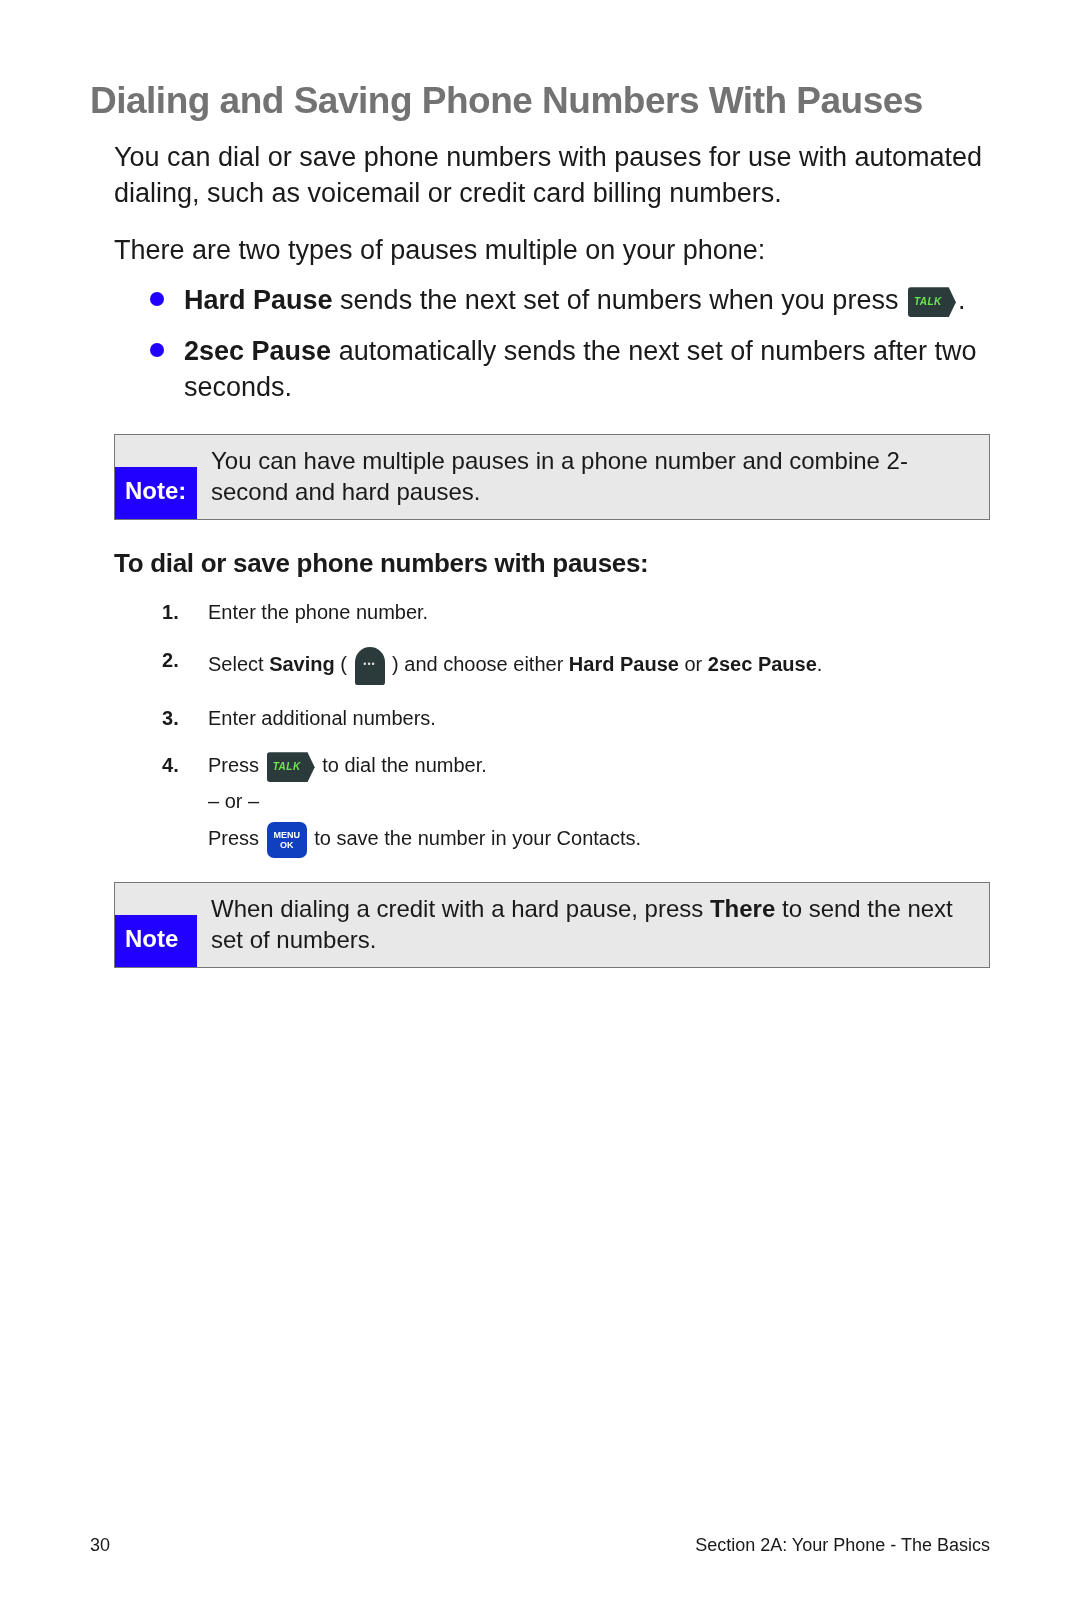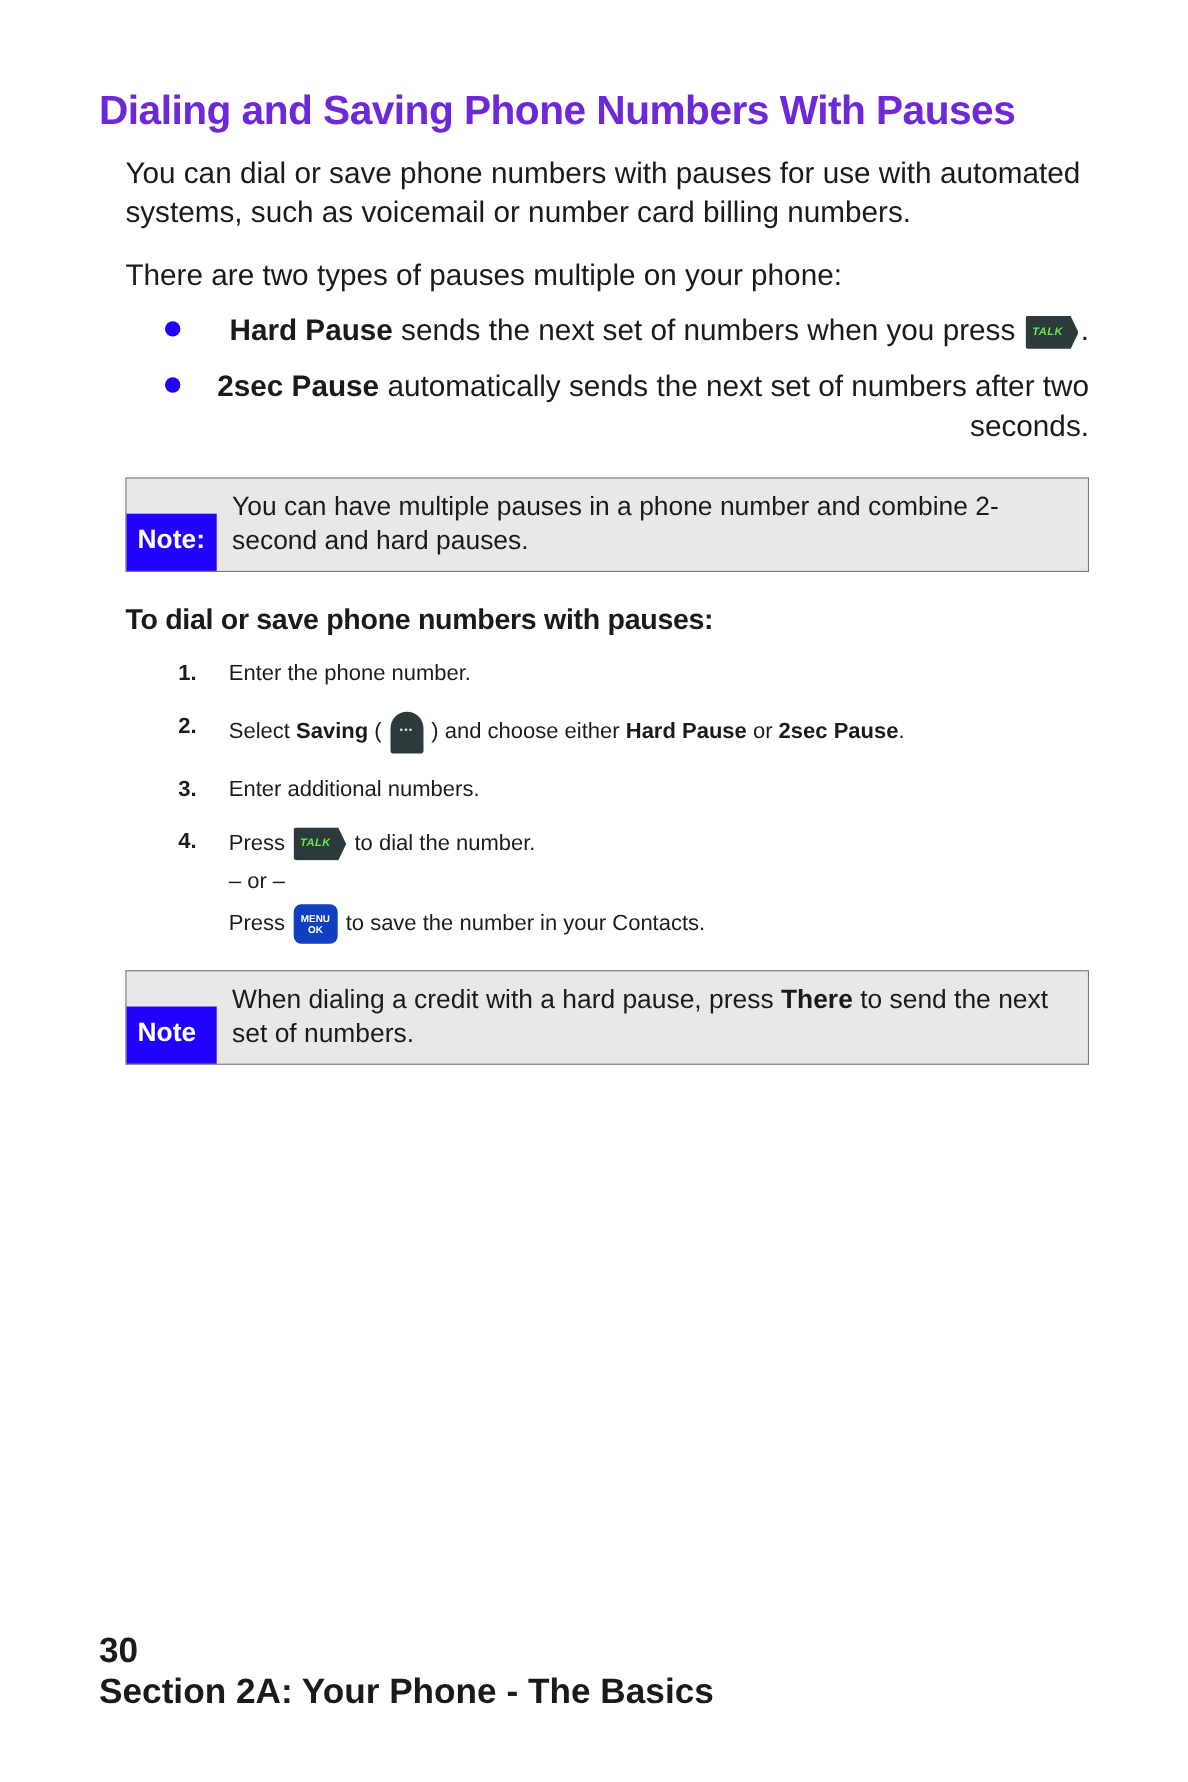--- a/index.html
+++ b/index.html
@@ -11,21 +11,21 @@
     width: 1080px;
     height: 1620px;
     box-sizing: border-box;
     position: relative;
   }
   .page {
     padding: 80px 90px 0 90px;
     box-sizing: border-box;
   }
   h1.title {
-    color: #6d28d9;
+    color: #737373;
     font-size: 37px;
     font-weight: 700;
     margin: 0 0 18px 0;
     letter-spacing: -0.5px;
   }
   .body-para {
     font-size: 27px;
     line-height: 1.32;
     margin: 0 0 22px 24px;
   }
@@ -38,21 +38,20 @@
     list-style: none;
     padding: 0;
     margin: 0 0 28px 60px;
   }
   ul.bullets li {
     position: relative;
     font-size: 27px;
     line-height: 1.35;
     padding-left: 34px;
     margin-bottom: 14px;
-    text-align: right;
   }
   ul.bullets li::before {
     content: "";
     position: absolute;
     left: 0;
     top: 10px;
     width: 14px;
     height: 14px;
     border-radius: 50%;
     background: #2200ff;
@@ -186,32 +185,31 @@
     font-size: 9px;
     font-weight: 700;
   }
   .footer {
     position: absolute;
     bottom: 64px;
     left: 90px;
     right: 90px;
     display: flex;
     justify-content: space-between;
-    font-size: 32px;
-    font-weight: 700;
-    flex-direction: column;
+    font-size: 18px;
+    font-weight: 400;
   }
 </style>
 </head>
 <body>
 
 <div class="page">
   <h1 class="title">Dialing and Saving Phone Numbers With Pauses</h1>
 
-  <p class="body-para">You can dial or save phone numbers with pauses for use with automated systems, such as voicemail or number card billing numbers.</p>
+  <p class="body-para">You can dial or save phone numbers with pauses for use with automated dialing, such as voicemail or credit card billing numbers.</p>
 
   <p class="intro-para">There are two types of pauses multiple on your phone:</p>
 
   <ul class="bullets">
     <li>
       <b>Hard Pause</b><span> sends the next set of numbers when you press </span><span class="key-talk"></span><span>.</span>
     </li>
     <li>
       <b>2sec Pause</b><span> automatically sends the next set of numbers after two seconds.</span>
     </li>

